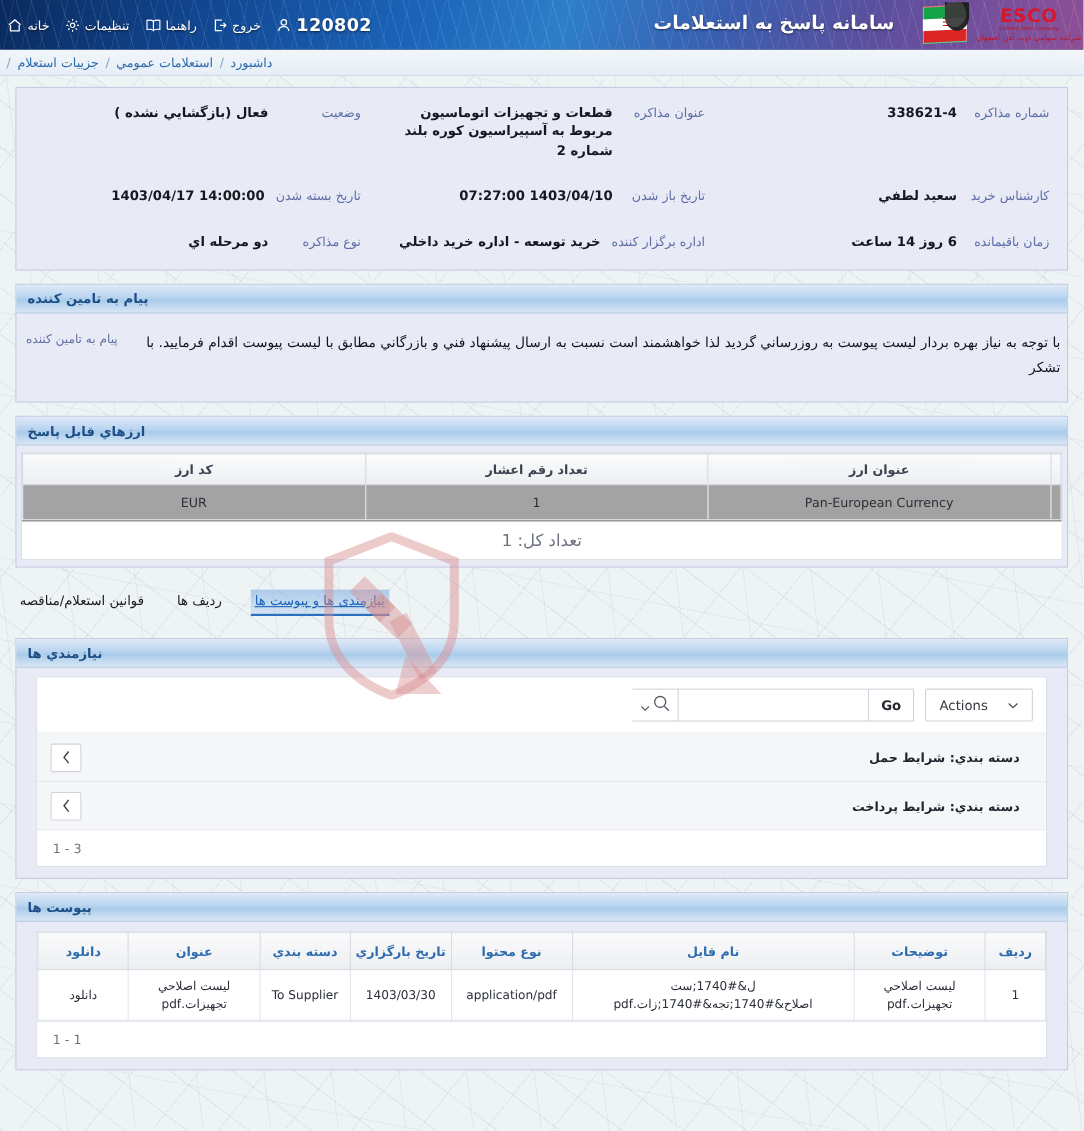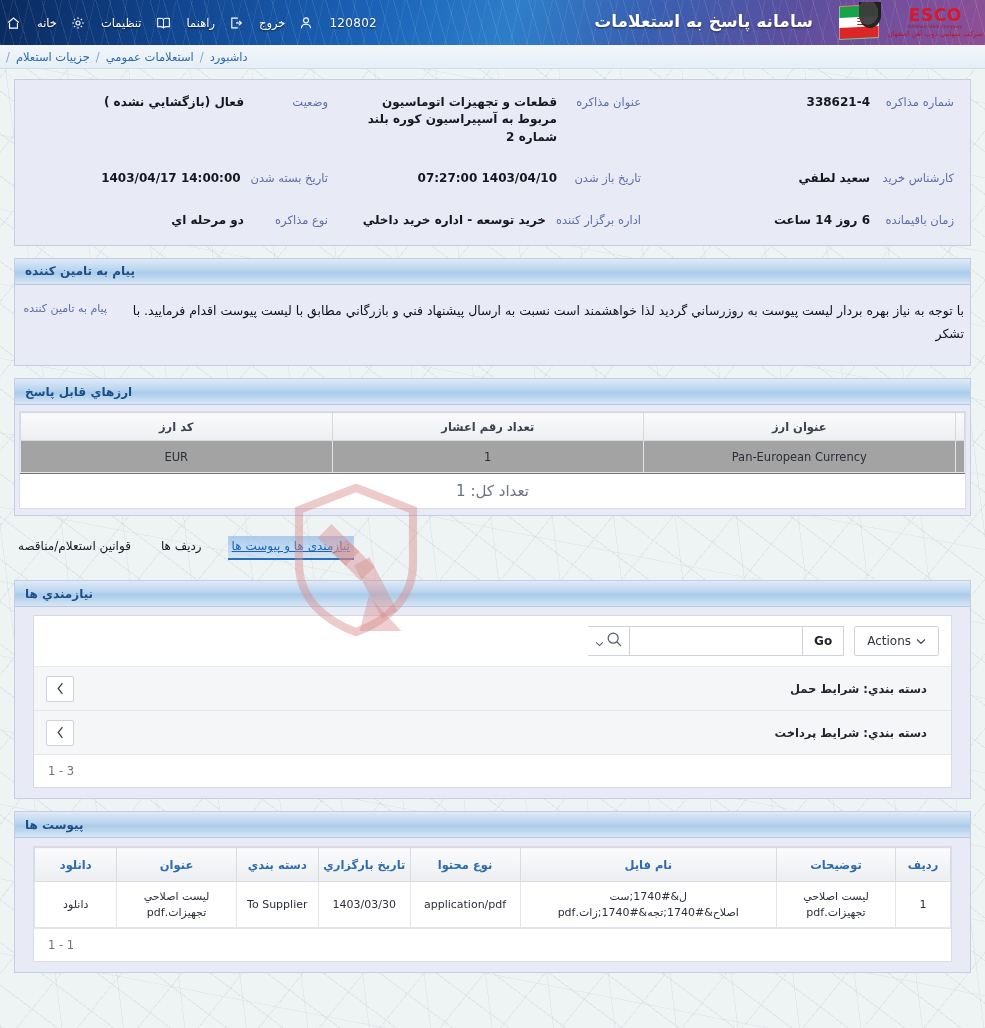--- a/index.html
+++ b/index.html
@@ -80,27 +80,27 @@
     color: #ffffff; font-size: 17px; font-weight: bold; z-index: 3;
     text-shadow: 0 1px 2px rgba(0,0,0,.55);
     white-space: nowrap;
   }
   .navlinks {
     position: absolute; left: 6px; top: 0; height: 45px;
     display: flex; align-items: center; gap: 14px; z-index: 3;
     direction: rtl;
   }
   .navlink {
-    display: flex; align-items: center; gap: 16px;
+    display: flex; align-items: center; gap: 4px;
     color: #ffffff; font-size: 11.5px; white-space: nowrap;
     text-shadow: 0 1px 2px rgba(0,0,0,.6);
     cursor: pointer;
   }
   .navlink svg { display: block; }
-  .user-id { font-size: 12px; font-weight: normal; letter-spacing: .3px; text-align: right; }
+  .user-id { font-size: 16px; font-weight: bold; letter-spacing: .3px; text-align: right; }
 
   
   .breadcrumb-bar {
     height: 24px;
     background: linear-gradient(to bottom, #f2f6fa 0%, #e6eef6 100%);
     border-bottom: 1px solid #cfdbe6;
     display: flex; align-items: center; justify-content: flex-end;
     padding: 0 12px 0 0;
     font-size: 11.5px;
   }
@@ -182,21 +182,21 @@
 
   
   .ir-box { background: #ffffff; border: 1px solid #d6dae2; margin: 8px 18px 10px 18px; }
   .ir-toolbar {
     display: flex; justify-content: flex-start; align-items: center;
     padding: 10px 12px; gap: 0; background: #fff; border-bottom: 1px solid #e6e9ee;
   }
   .actions-btn {
     border: 1px solid #cfd4dc; background: #fff; color: #33373f;
     height: 30px; padding: 0 12px; font-size: 12px;
-    display: flex; align-items: center; gap: 5px; cursor: pointer;
+    display: flex; align-items: center; gap: 18px; cursor: pointer;
     border-radius: 2px; margin-left: 10px;
   }
   .search-group { display: flex; align-items: stretch; border-radius: 2px; }
   .srch-icon-btn {
     border: 1px solid #cfd4dc; border-left: none; background: #fff;
     width: 42px; display: flex; align-items: center; justify-content: center; gap: 2px;
     cursor: pointer; color: #555b66;
   }
   .srch-input {
     border: 1px solid #cfd4dc; border-left: none; border-right: none;

